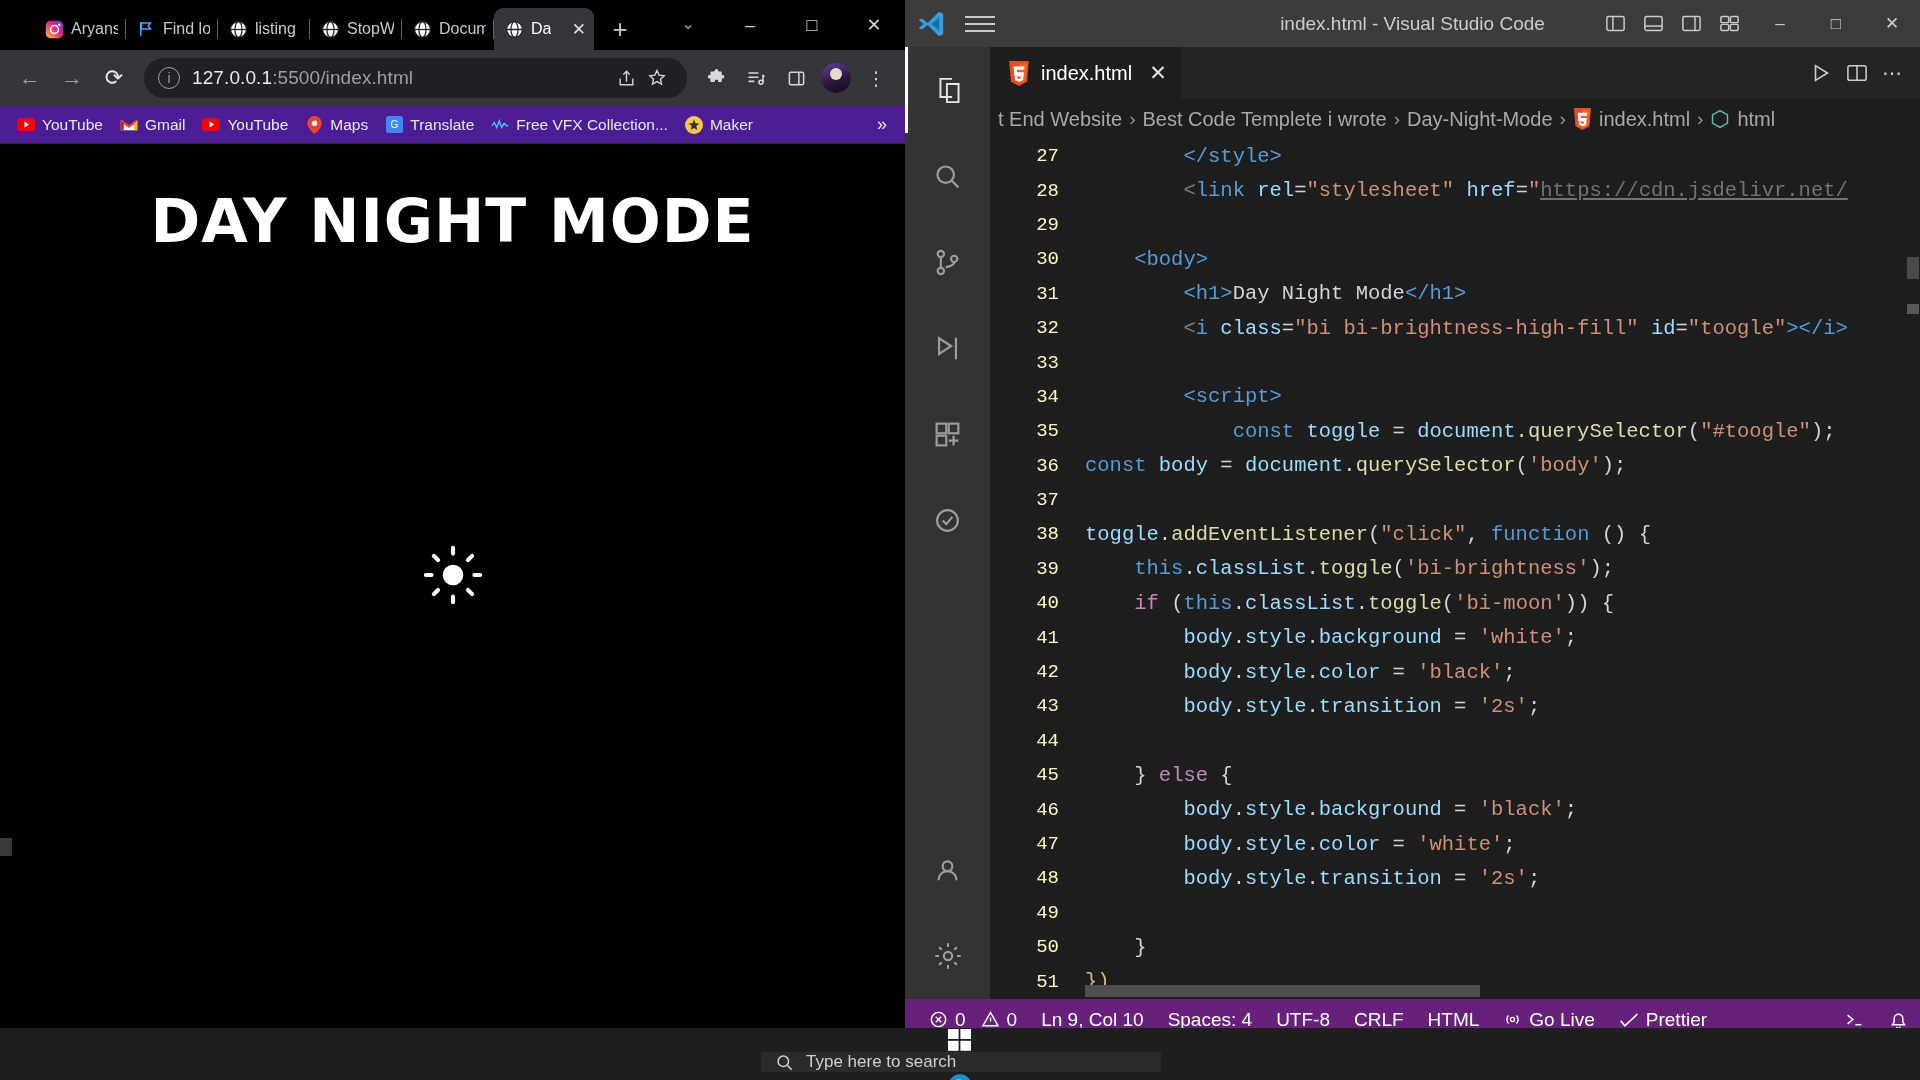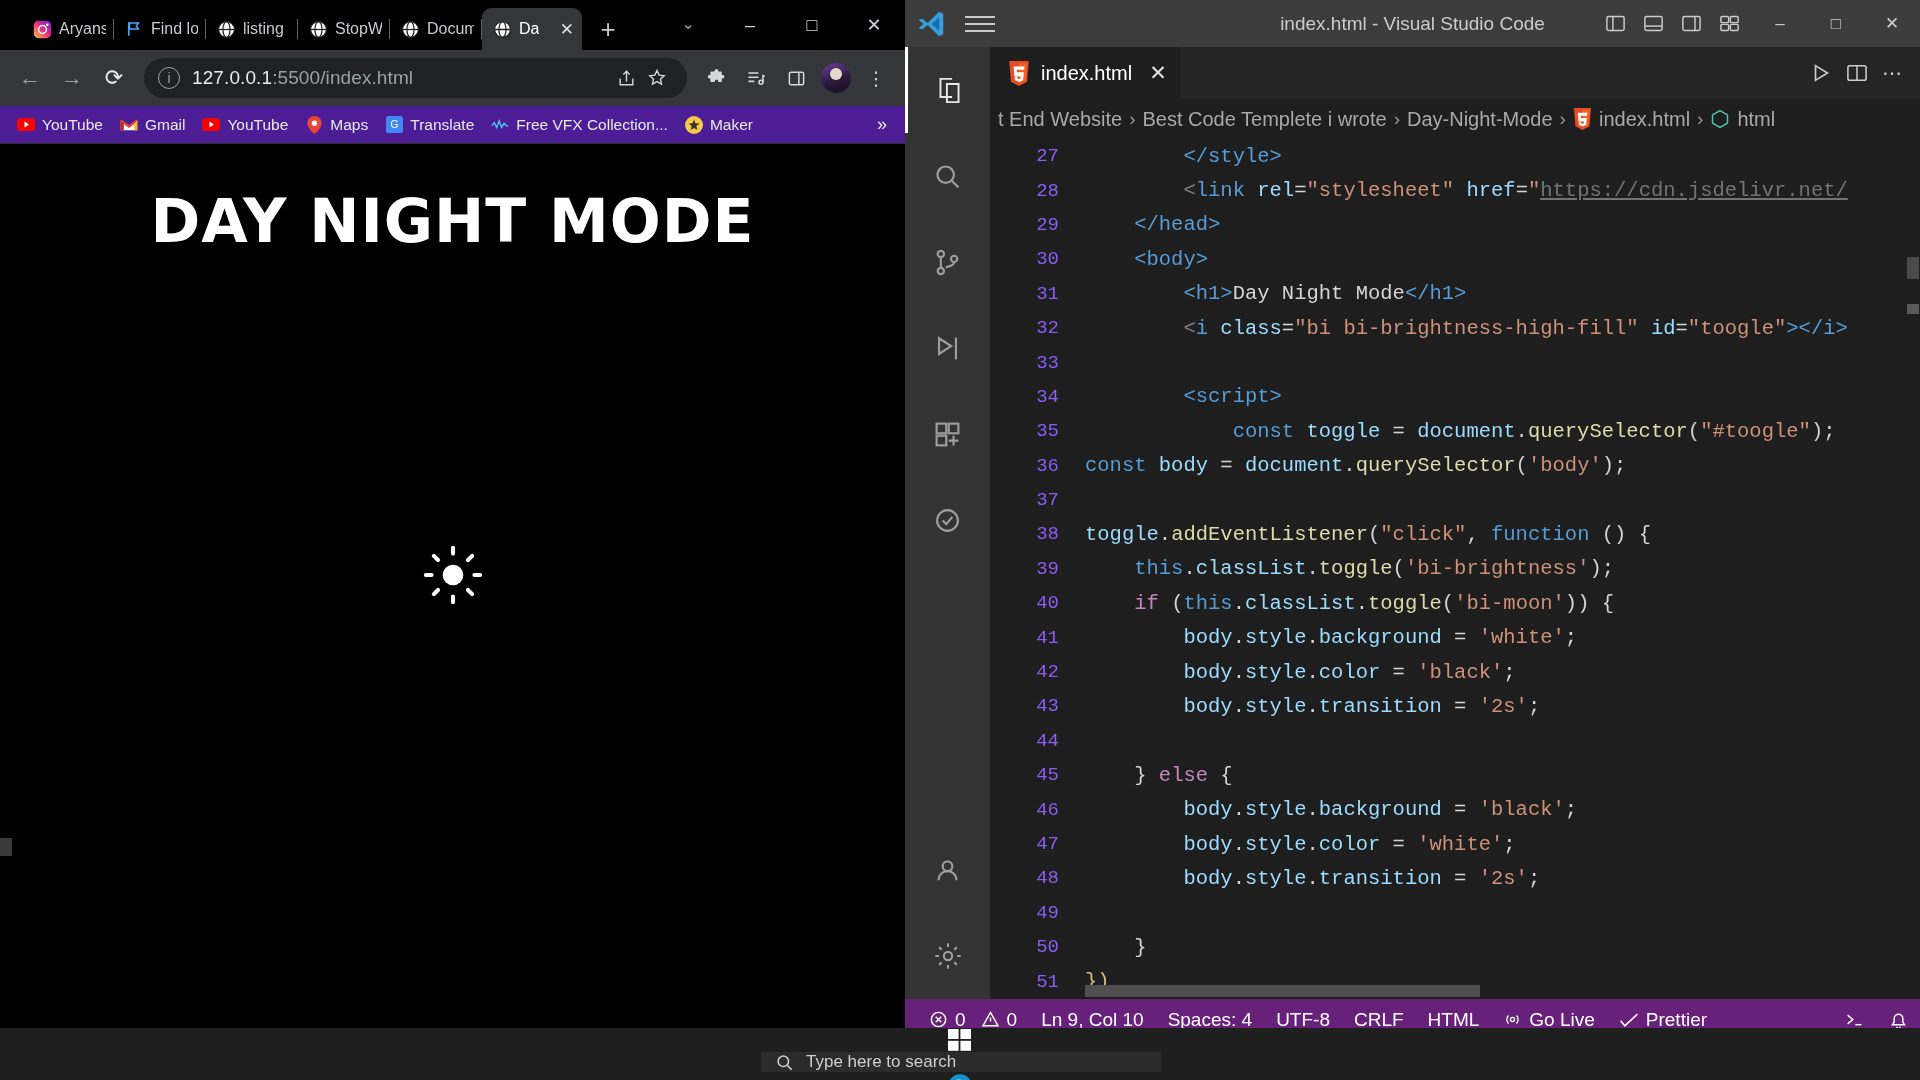--- a/index.html
+++ b/index.html
@@ -2,21 +2,21 @@
 <html><head>
 <meta charset="utf-8">
 <style>
   * { margin:0; padding:0; box-sizing:border-box; }
   html,body { width:1920px; height:1080px; overflow:hidden; background:#000;
     font-family:"Liberation Sans", sans-serif; }
   #root { position:relative; width:1920px; height:1080px; }
 
   
   .chrome { position:absolute; left:0; top:0; width:905px; height:1040px; background:#202124; }
-  .chrome-tabstrip { position:relative; height:50px; background:#000; display:flex; align-items:flex-end; padding-left:22px; }
+  .chrome-tabstrip { position:relative; height:50px; background:#000; display:flex; align-items:flex-end; padding-left:34px; }
   .ctab { position:relative; display:flex; align-items:center; height:42px; padding:0 8px 0 10px;
     max-width:92px; min-width:92px; color:#c8cace; font-size:16px; white-space:nowrap; overflow:hidden; }
   .ctab .fav { width:20px; height:20px; flex:0 0 20px; margin-right:7px; display:flex; align-items:center; justify-content:center; }
   .ctab .tlabel { overflow:hidden; text-overflow:clip; font-size:16px; line-height:20px; }
   .ctab.active { background:#35363a; border-radius:9px 9px 0 0; color:#fff; min-width:100px; max-width:100px; }
   .ctab .sep { position:absolute; right:0; top:11px; height:20px; width:1px; background:#5f6368; }
   .tclose { margin-left:auto; font-size:17px; color:#ddd; line-height:1; padding-left:4px; }
   .newtab { width:36px; height:36px; display:flex; align-items:center; justify-content:center;
     color:#c8cace; font-size:26px; font-weight:300; margin-left:8px; margin-bottom:3px; }
   .tabstrip-caret { position:absolute; right:210px; top:14px; color:#9aa0a6; font-size:16px; }
@@ -78,21 +78,21 @@
   .etab-actions { margin-left:auto; display:flex; align-items:center; gap:14px; padding-right:18px; }
   .eact { color:#cccccc; font-size:20px; }
 
   .breadcrumb { height:40px; display:flex; align-items:center; padding-left:8px; gap:7px;
     color:#a9a9a9; font-size:20px; white-space:nowrap; overflow:hidden; background:#1e1e1e; }
   .bc-sep { color:#9a9a9a; font-size:19px; }
 
   .code { position:absolute; left:0; right:0; top:92px; bottom:0; overflow:hidden;
     font-family:"Liberation Mono", monospace; font-size:20.5px; }
   .cline { display:flex; height:34.4px; align-items:center; white-space:pre; }
-  .gutter { width:95px; flex:0 0 95px; text-align:right; padding-right:26px; color:#8b5cf6; font-size:19px; }
+  .gutter { width:95px; flex:0 0 95px; text-align:right; padding-right:26px; color:#fef9c3; font-size:19px; }
   .ctext { flex:1; color:#d4d4d4; }
   .vscrollbar { position:absolute; right:0; top:92px; width:14px; height:100%; }
   .vsthumb { position:absolute; right:1px; width:12px; background:#4a4a4a; }
   .hscroll { position:absolute; left:95px; bottom:2px; width:395px; height:12px; background:#4f4f4f; }
 
   
   .t-tag{color:#569cd6;} .t-br{color:#808080;} .t-attr{color:#9cdcfe;} .t-str{color:#ce9178;}
   .t-kw{color:#569cd6;} .t-kw2{color:#c586c0;} .t-fn{color:#dcdcaa;} .t-var{color:#9cdcfe;}
   .t-plain{color:#d4d4d4;} .t-link{color:#737373; text-decoration:underline;} .t-yellow{color:#d7ba7d;}
 
@@ -494,21 +494,21 @@
             <svg width="20" height="20" viewBox="0 0 24 24" fill="none" stroke="#4ec9b0" stroke-width="1.7">
                 <path d="M12 2l9 5v10l-9 5-9-5V7z"></path>
               </svg>
           </span>
           <span>html</span>
         </div>
 
         <div class="code" id="code-container">
             <div class="cline"><div class="gutter">27</div><div class="ctext"><span>        </span><span class="t-tag">&lt;/style&gt;</span></div></div>
             <div class="cline"><div class="gutter">28</div><div class="ctext"><span>        </span><span class="t-br">&lt;</span><span class="t-tag">link</span><span class="t-attr"> rel</span><span class="t-plain">=</span><span class="t-str">"stylesheet"</span><span class="t-attr"> href</span><span class="t-plain">=</span><span class="t-str">"</span><span class="t-link">https://cdn.jsdelivr.net/</span></div></div>
-            <div class="cline"><div class="gutter">29</div><div class="ctext"><span>    </span><span class="t-tag">&lt;/head&gt;</span></div></div>
+            <div class="cline"><div class="gutter">29</div></div>
             <div class="cline"><div class="gutter">30</div><div class="ctext"><span>    </span><span class="t-tag">&lt;body&gt;</span></div></div>
             <div class="cline"><div class="gutter">31</div><div class="ctext"><span>        </span><span class="t-tag">&lt;h1&gt;</span><span class="t-plain">Day Night Mode</span><span class="t-tag">&lt;/h1&gt;</span></div></div>
             <div class="cline"><div class="gutter">32</div><div class="ctext"><span>        </span><span class="t-br">&lt;</span><span class="t-tag">i</span><span class="t-attr"> class</span><span class="t-plain">=</span><span class="t-str">"bi bi-brightness-high-fill"</span><span class="t-attr"> id</span><span class="t-plain">=</span><span class="t-str">"toogle"</span><span class="t-tag">&gt;&lt;/i&gt;</span></div></div>
             <div class="cline"><div class="gutter">33</div><div class="ctext"></div></div>
             <div class="cline"><div class="gutter">34</div><div class="ctext"><span>        </span><span class="t-tag">&lt;script&gt;</span></div></div>
             <div class="cline"><div class="gutter">35</div><div class="ctext"><span>            </span><span class="t-kw">const</span><span class="t-var"> toggle </span><span class="t-plain">= </span><span class="t-var">document</span><span class="t-plain">.</span><span class="t-fn">querySelector</span><span class="t-plain">(</span><span class="t-str">"#toogle"</span><span class="t-plain">);</span></div></div>
             <div class="cline"><div class="gutter">36</div><div class="ctext"><span class="t-kw">const</span><span class="t-var"> body </span><span class="t-plain">= </span><span class="t-var">document</span><span class="t-plain">.</span><span class="t-fn">querySelector</span><span class="t-plain">(</span><span class="t-str">'body'</span><span class="t-plain">);</span></div></div>
             <div class="cline"><div class="gutter">37</div><div class="ctext"></div></div>
             <div class="cline"><div class="gutter">38</div><div class="ctext"><span class="t-var">toggle</span><span class="t-plain">.</span><span class="t-fn">addEventListener</span><span class="t-plain">(</span><span class="t-str">"click"</span><span class="t-plain">, </span><span class="t-kw">function</span><span class="t-plain"> () {</span></div></div>
             <div class="cline"><div class="gutter">39</div><div class="ctext"><span>    </span><span class="t-kw">this</span><span class="t-plain">.</span><span class="t-var">classList</span><span class="t-plain">.</span><span class="t-fn">toggle</span><span class="t-plain">(</span><span class="t-str">'bi-brightness'</span><span class="t-plain">);</span></div></div>

